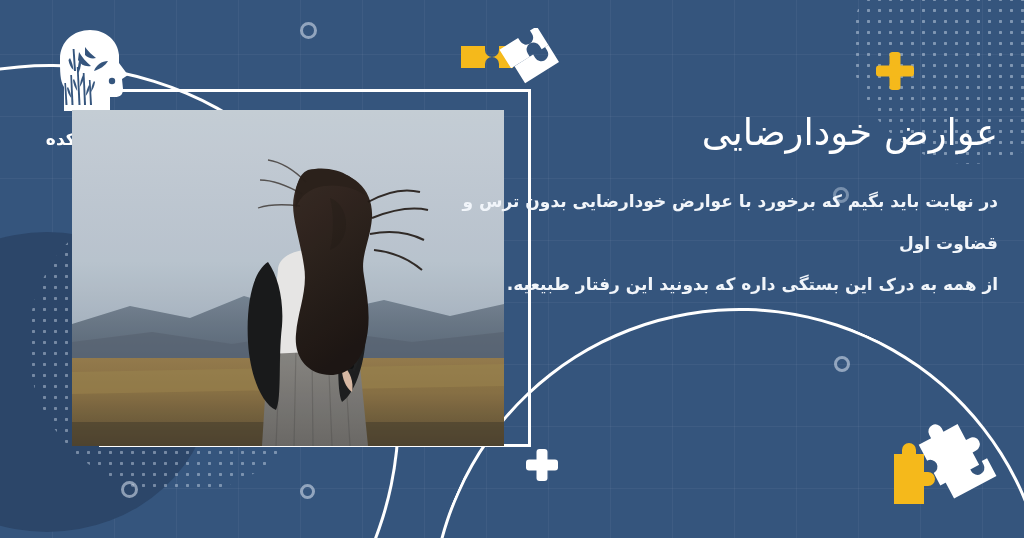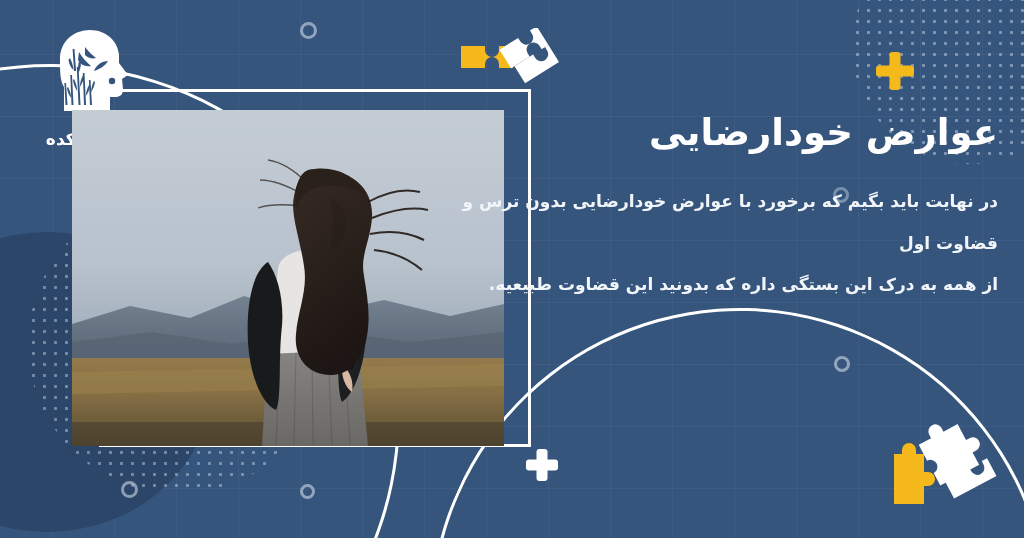--- a/index.html
+++ b/index.html
@@ -157,21 +157,21 @@
   .copy {
     position:absolute;
     right:26px; top:110px;
     width:560px;
     direction:rtl;
     text-align:right;
   }
   .headline {
     color:#ffffff;
     font-size:37px;
-    font-weight:bold;
+    font-weight:normal;
     line-height:1.22;
     letter-spacing:-0.5px;
   }
   .subhead {
     margin-top:26px;
     color:#f5b91b;
     font-size:19px;
     font-weight:bold;
     line-height:1.4;
   }
@@ -337,17 +337,17 @@
         <path fill="#ffffff" d="M50 12 L64 12 L64 8 A7 7 0 0 1 78 8 L78 12 L94 12 L94 30 L98 30 A7 7 0 0 1 98 44 L94 44 L94 58 L50 58 L50 44 A7 7 0 0 0 50 30 Z"></path>
         <path fill="#ffffff" d="M56 56 L84 56 L84 60 A7 7 0 0 0 98 60 L98 56 L104 56 L104 76 L56 76 Z"></path>
       </g>
     </svg>
   </div>
 
   <div class="copy">
     <h1 class="headline">عوارض خودارضایی</h1>
     <div class="body-copy">
       <p class="body-line">در نهایت باید بگیم که برخورد با عوارض خودارضایی بدون ترس و قضاوت اول</p>
-      <p class="body-line">از همه به درک این بستگی داره که بدونید این قضاوت طبیعیه.</p>
+      <p class="body-line">از همه به درک این بستگی داره که بدونید این رفتار طبیعیه.</p>
     </div>
   </div>
 
 </div>
 
 </body></html>

